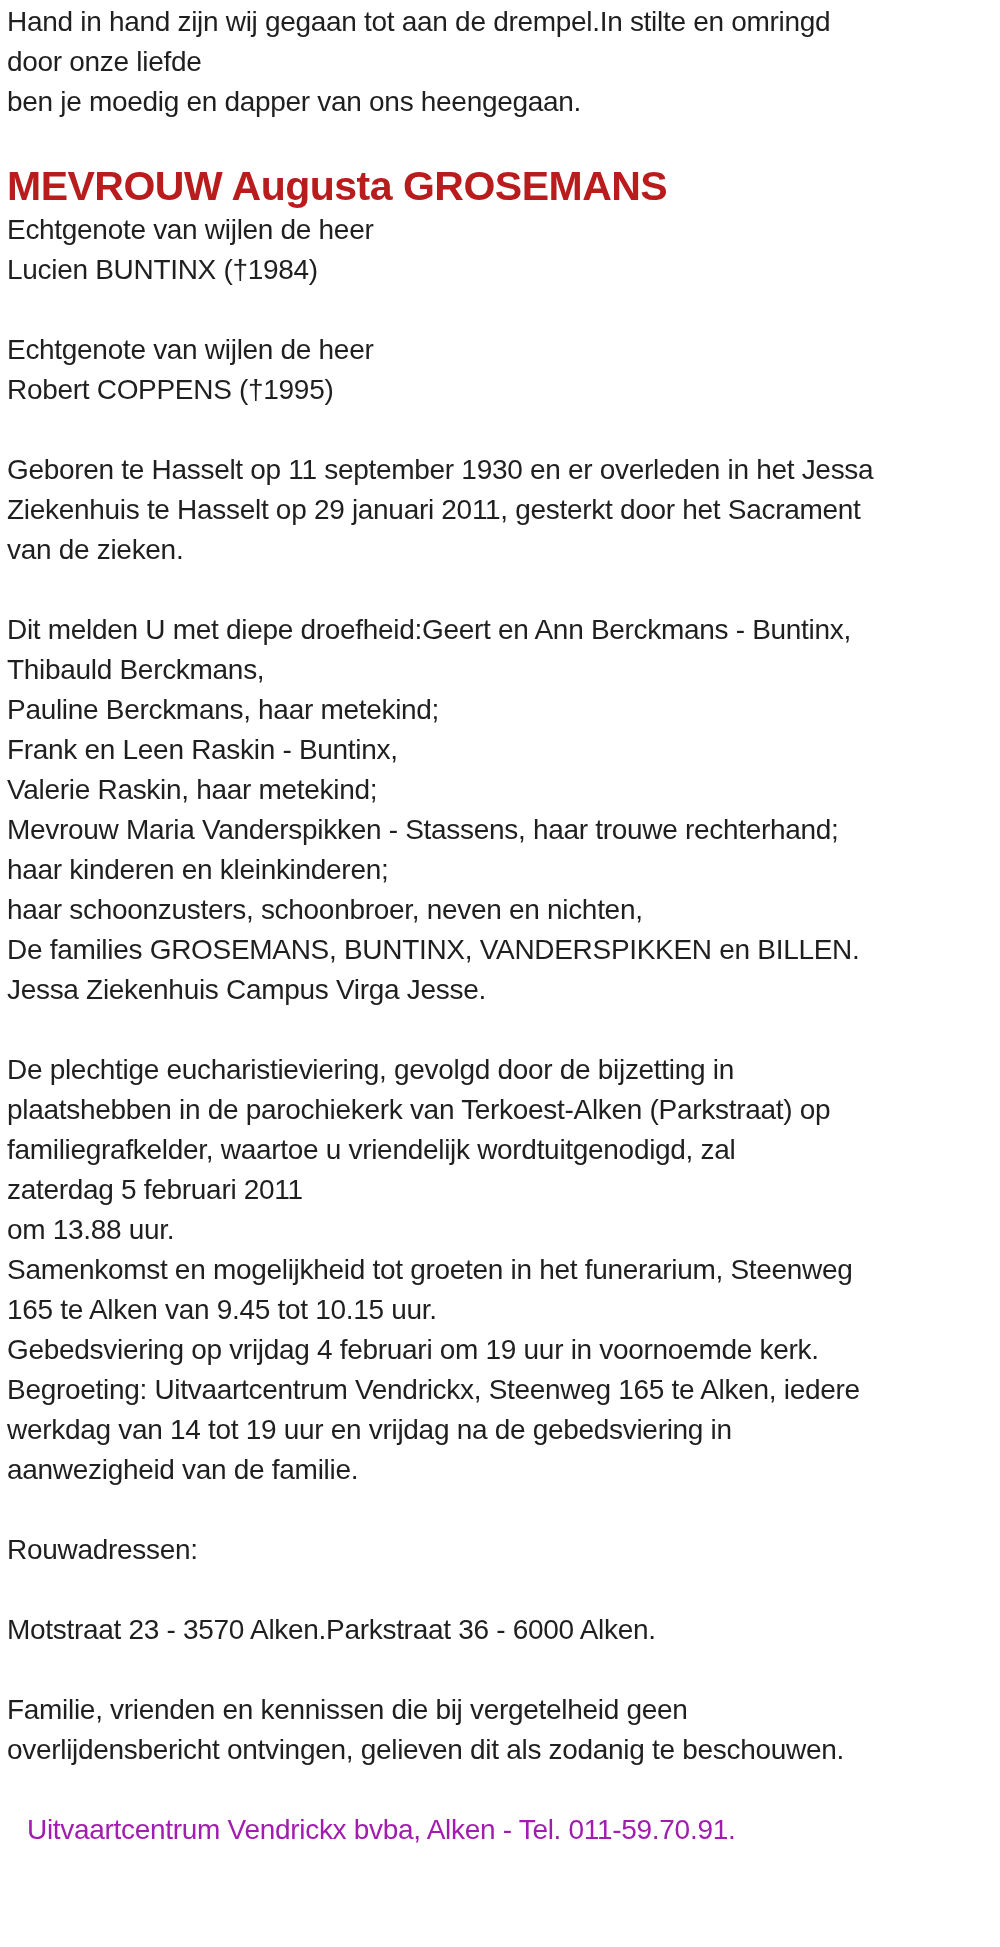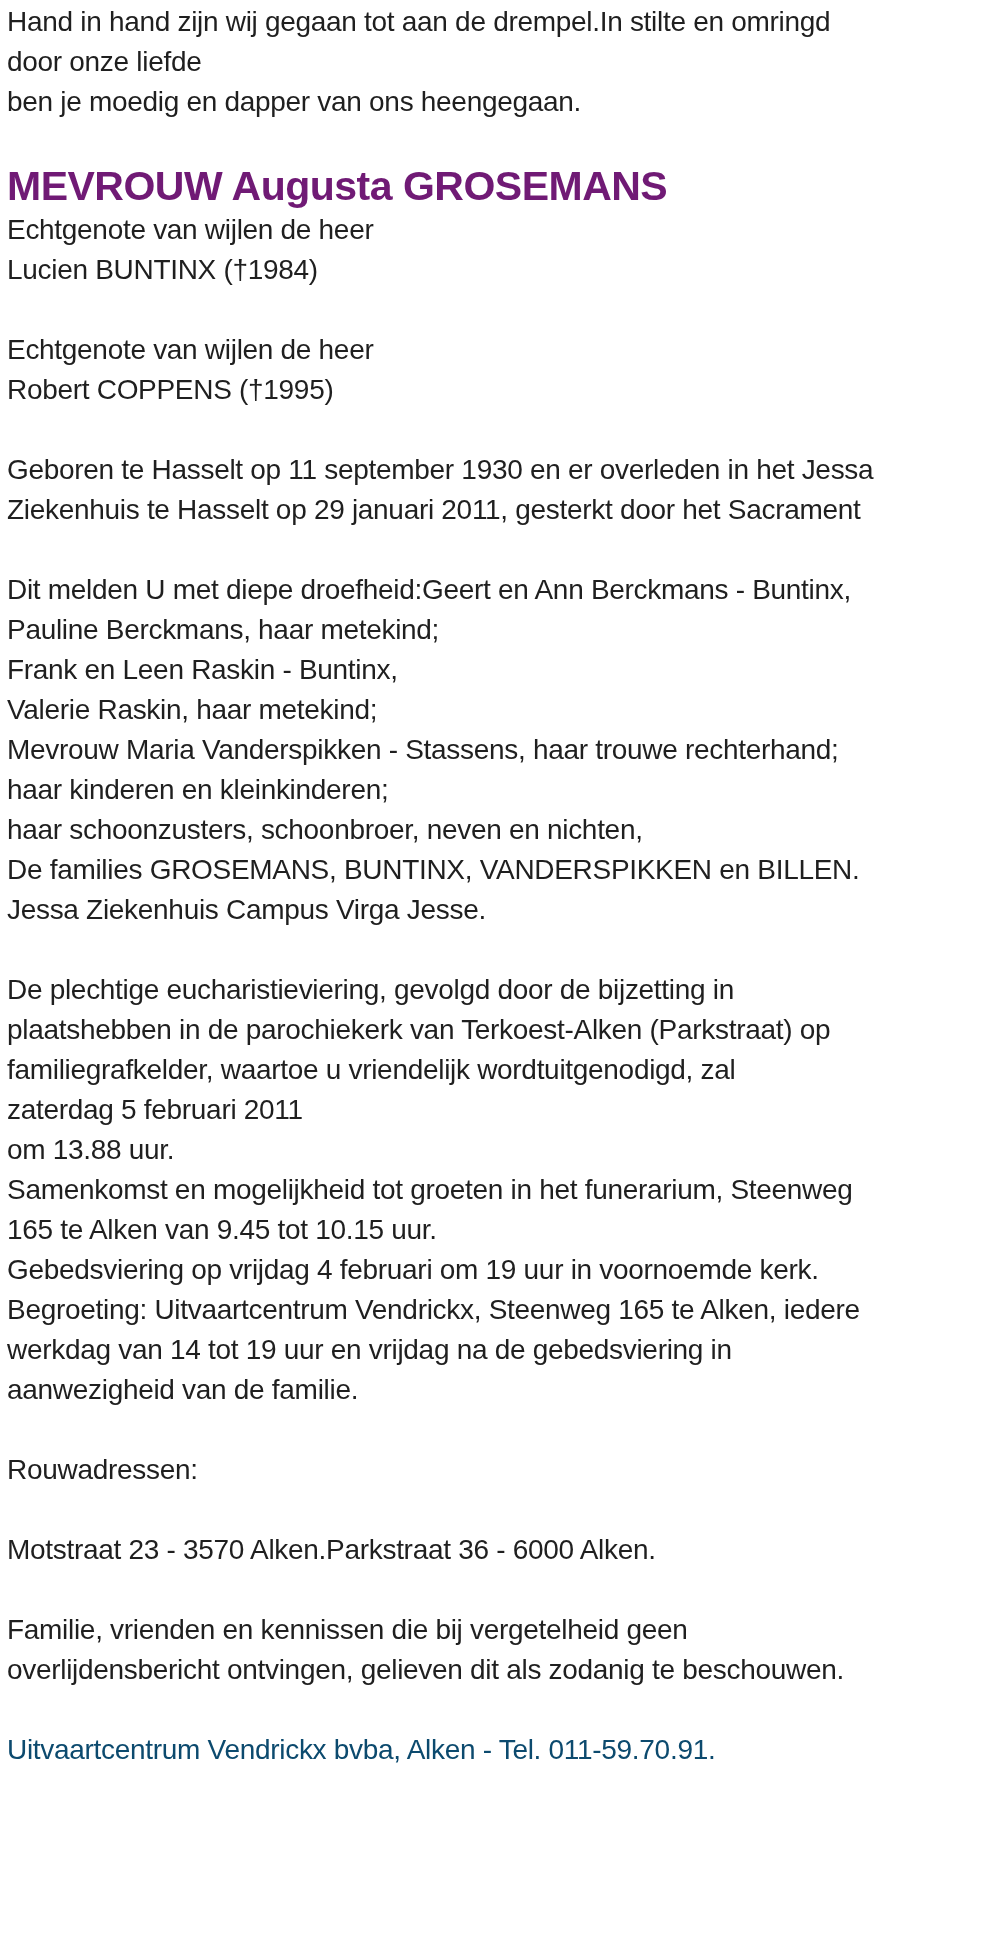--- a/index.html
+++ b/index.html
@@ -28,24 +28,25 @@
   .block { margin: 0; }
   .gap-above { margin-top: 40px; }
   h1.notice-title {
     margin: 40px 4px 0 0;
     height: 48px;
     line-height: 48px;
     font-size: 41px;
     font-weight: bold;
     letter-spacing: -0.5px;
     white-space: nowrap;
-    color: #701a75;
+    color: #b91c1c;
   }
   .muted {
-    color: #0c4a6e;
+    color: #a21caf;
+    margin-left: 20px;
   }
 </style>
 </head>
 <body>
 
 <div class="page">
 
   <div class="block">
     <div class="line">Hand in hand zijn wij gegaan tot aan de drempel.In stilte en omringd</div>
     <div class="line">door onze liefde</div>
@@ -60,24 +61,26 @@
   </div>
 
   <div class="block gap-above">
     <div class="line">Echtgenote van wijlen de heer</div>
     <div class="line">Robert COPPENS (†1995)</div>
   </div>
 
   <div class="block gap-above">
     <div class="line">Geboren te Hasselt op 11 september 1930 en er overleden in het Jessa</div>
     <div class="line">Ziekenhuis te Hasselt op 29 januari 2011, gesterkt door het Sacrament</div>
+    <div class="line">van de zieken.</div>
   </div>
 
   <div class="block gap-above">
     <div class="line">Dit melden U met diepe droefheid:Geert en Ann Berckmans - Buntinx,</div>
+    <div class="line">Thibauld Berckmans,</div>
     <div class="line">Pauline Berckmans, haar metekind;</div>
     <div class="line">Frank en Leen Raskin - Buntinx,</div>
     <div class="line">Valerie Raskin, haar metekind;</div>
     <div class="line">Mevrouw Maria Vanderspikken - Stassens, haar trouwe rechterhand;</div>
     <div class="line">haar kinderen en kleinkinderen;</div>
     <div class="line">haar schoonzusters, schoonbroer, neven en nichten,</div>
     <div class="line">De families GROSEMANS, BUNTINX, VANDERSPIKKEN en BILLEN.</div>
     <div class="line">Jessa Ziekenhuis Campus Virga Jesse.</div>
   </div>
 

